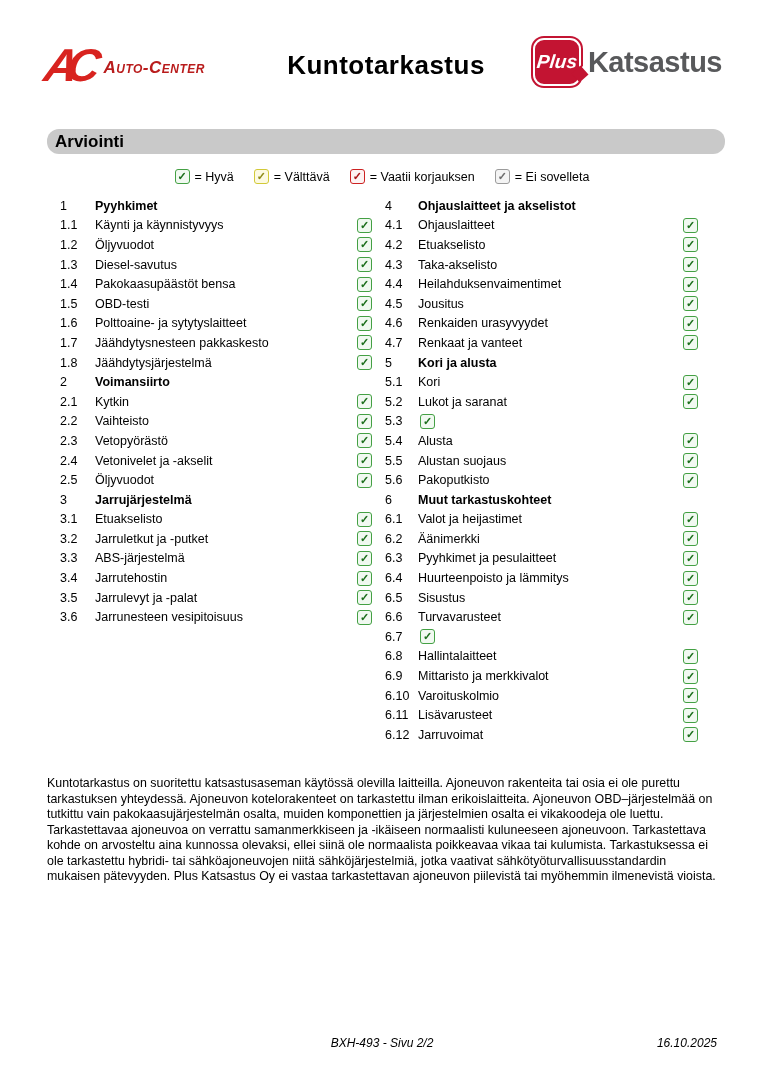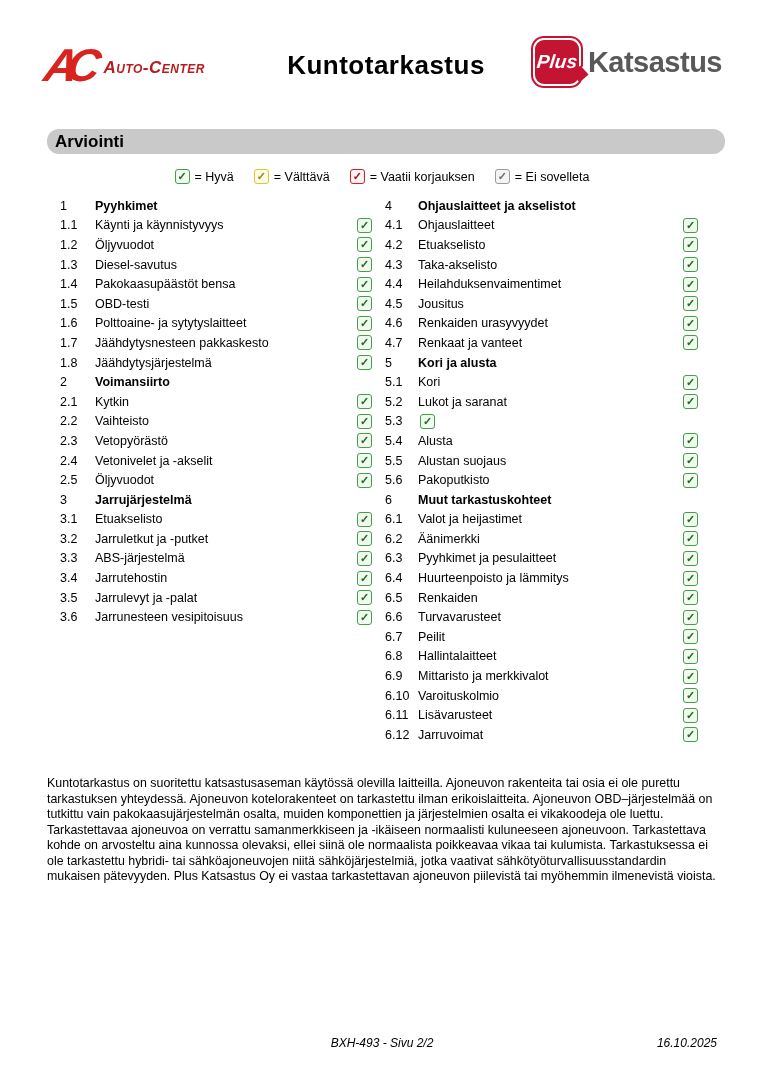--- a/index.html
+++ b/index.html
@@ -401,35 +401,34 @@
       </div>
       <div class="crow">
         <span class="num">6.4</span>
         <span class="lbl">Huurteenpoisto ja lämmitys</span>
         <span class="chk-cell">
           <span class="check" style="border-color: rgb(68, 160, 68); background: rgb(241, 249, 241); color: rgb(29, 111, 29);">✓</span>
         </span>
       </div>
       <div class="crow">
         <span class="num">6.5</span>
-        <span class="lbl">Renkaiden</span>
+        <span class="lbl">Sisustus</span>
         <span class="chk-cell">
           <span class="check" style="border-color: rgb(68, 160, 68); background: rgb(241, 249, 241); color: rgb(29, 111, 29);">✓</span>
         </span>
       </div>
       <div class="crow">
         <span class="num">6.6</span>
         <span class="lbl">Turvavarusteet</span>
         <span class="chk-cell">
           <span class="check" style="border-color: rgb(68, 160, 68); background: rgb(241, 249, 241); color: rgb(29, 111, 29);">✓</span>
         </span>
       </div>
       <div class="crow">
         <span class="num">6.7</span>
-        <span class="lbl">Peilit</span>
         <span class="chk-cell">
           <span class="check" style="border-color: rgb(68, 160, 68); background: rgb(241, 249, 241); color: rgb(29, 111, 29);">✓</span>
         </span>
       </div>
       <div class="crow">
         <span class="num">6.8</span>
         <span class="lbl">Hallintalaitteet</span>
         <span class="chk-cell">
           <span class="check" style="border-color: rgb(68, 160, 68); background: rgb(241, 249, 241); color: rgb(29, 111, 29);">✓</span>
         </span>

